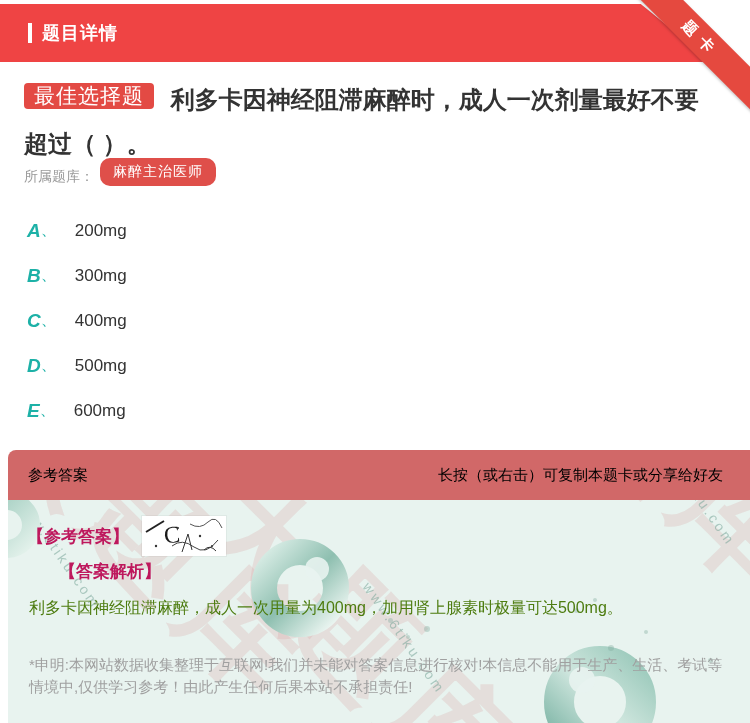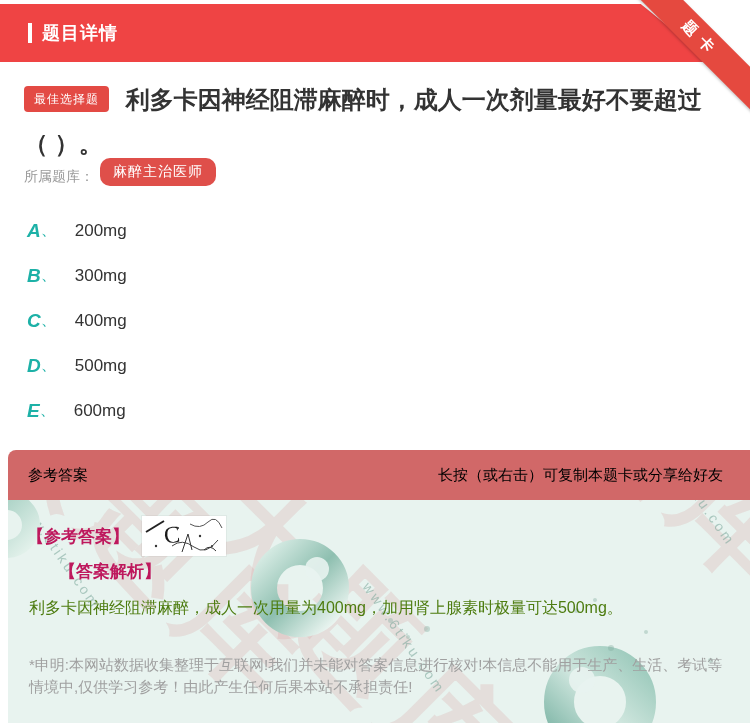--- a/index.html
+++ b/index.html
@@ -26,21 +26,21 @@
     box-shadow:0 1px 3px rgba(0,0,0,0.25); cursor:pointer; z-index:5;
   }
 
   
   .q-text {
     position:absolute; left:24px; top:78px; width:692px;
     font-size:24px; font-weight:600; color:#333; line-height:44px;
   }
   .type-badge {
     display:inline-block; vertical-align:5px; background:#e34a44; color:#fff;
-    font-size:12px; font-weight:400; padding:4px 10px; border-radius:4px;
+    font-size:21px; font-weight:400; padding:4px 10px; border-radius:4px;
     margin-right:10px; line-height:18px; letter-spacing:1px;
   }
   .meta {
     position:absolute; left:24px; top:158px; display:flex; align-items:flex-end;
     font-size:14px; color:#9a9a9a;
   }
   .bank-badge {
     margin-left:6px; background:#df4f4a; color:#fff; font-size:14px;
     padding:5px 13px; border-radius:10px; cursor:pointer; letter-spacing:1px;
   }

